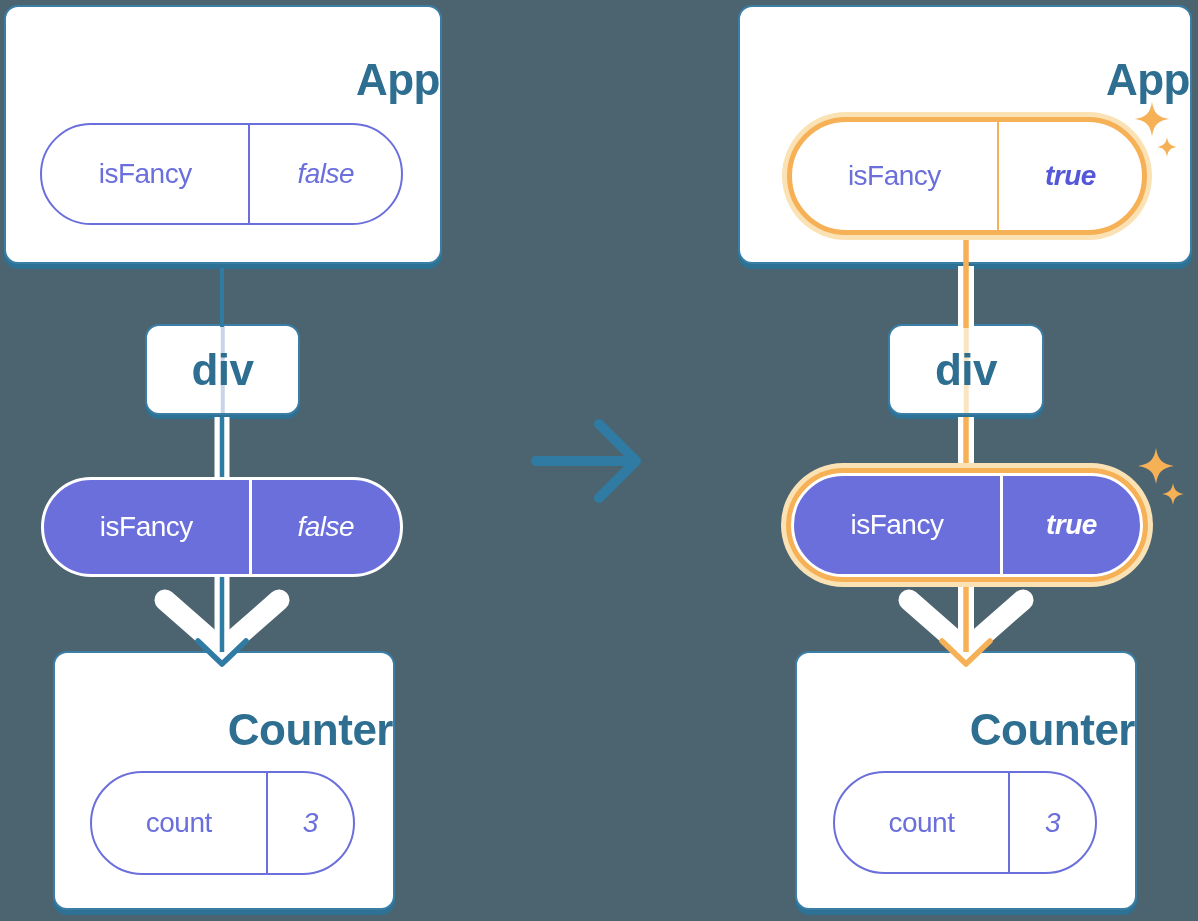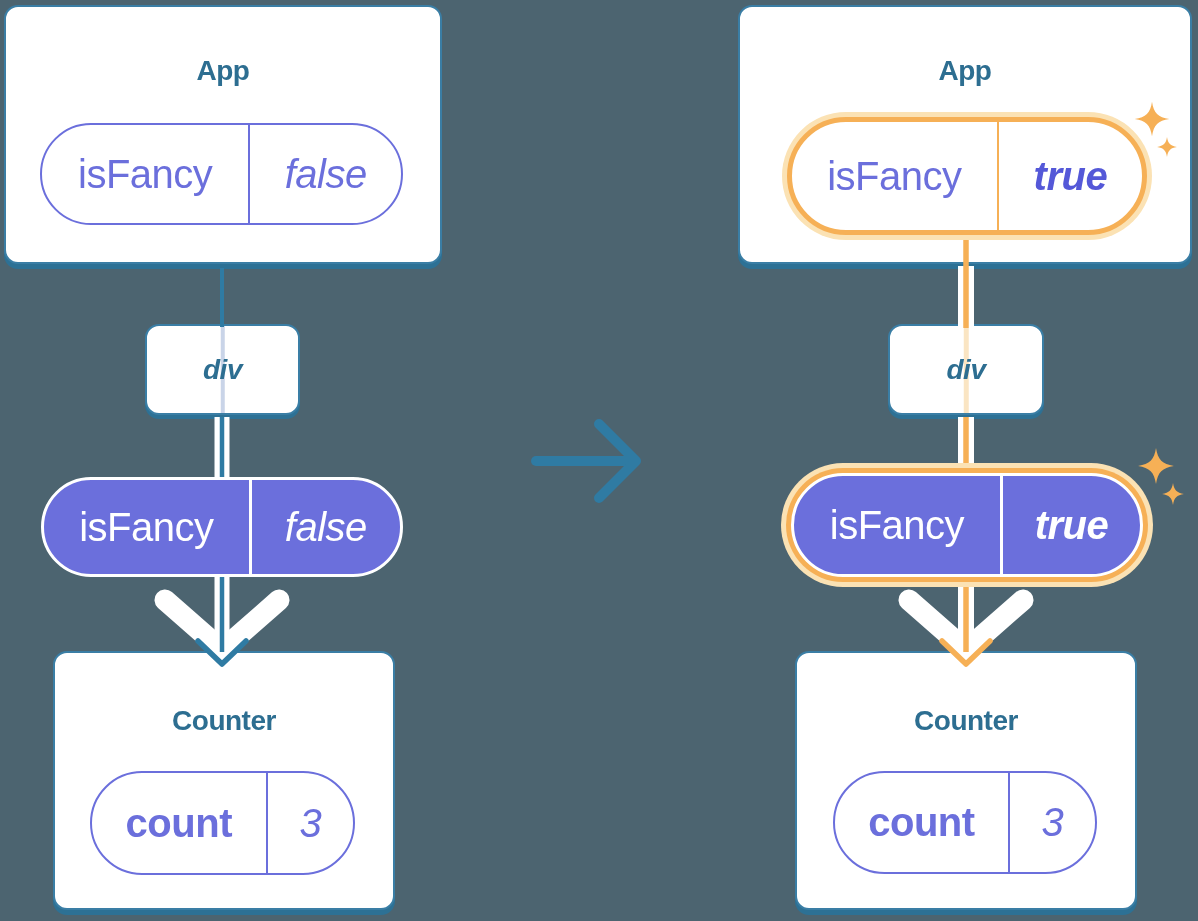--- a/index.html
+++ b/index.html
@@ -22,46 +22,46 @@
   .stage{position:relative;width:1198px;height:921px;background:var(--background);}
 
   
   .card{
     position:absolute;z-index:1;background:#fff;border-radius:14px;
     border:2px solid var(--card-border);
     box-shadow:0 5px 0 var(--card-shadow);
   }
   .card-title{
     position:relative;z-index:2;
-    font-size:28px;font-weight:600;color:var(--title-text);
-    text-align:center;letter-spacing:-0.5px;
+    font-size:44px;font-weight:600;color:var(--title-text);
+    text-align:right;letter-spacing:-0.5px;
   }
   #l-app-card{left:4px;top:5px;width:438px;height:259px;padding-top:48px;}
   #r-app-card{left:738px;top:5px;width:454px;height:259px;padding-top:48px;}
   #l-counter-card{left:53px;top:651px;width:342px;height:259px;padding-top:52px;}
   #r-counter-card{left:795px;top:651px;width:342px;height:259px;padding-top:52px;}
-  .div-card{display:flex;align-items:center;justify-content:center;box-shadow:0 4px 0 var(--card-shadow);font-style:italic;}
+  .div-card{display:flex;align-items:center;justify-content:center;box-shadow:0 4px 0 var(--card-shadow);}
   #l-div-card{left:145px;top:324px;width:155px;height:91px;}
   #r-div-card{left:888px;top:324px;width:156px;height:91px;}
   
   .div-card::before{
     content:"";position:absolute;z-index:1;top:0;bottom:0;left:50%;
     width:4.5px;transform:translateX(-50%);
   }
   .stripe-blue::before{background:var(--faint-blue);}
   .stripe-orange::before{background:var(--faint-orange);}
 
   
   .lines-layer,.sparkle-layer{position:absolute;left:0;top:0;z-index:2;pointer-events:none;}
   .sparkle-layer{z-index:4;}
 
   
   .pill{
     position:absolute;z-index:3;display:flex;border-radius:999px;
-    font-size:40px;letter-spacing:-0.5px;
+    font-size:28px;letter-spacing:-0.5px;
   }
   .cell{display:flex;align-items:center;justify-content:center;height:100%;}
   .cell.label{width:57.5%;}
   .cell.value{flex:1;font-style:italic;}
   
   .pill.outline{background:#fff;border:2.5px solid var(--purple);color:var(--purple);}
   .pill.outline .value{border-left:2.5px solid var(--purple);}
   
   .pill.filled{background:var(--purple);border:3px solid #fff;color:#fff;}
   .pill.filled .value{border-left:3px solid #fff;}
@@ -73,21 +73,21 @@
   .pill.hl-outline .value{border-left:2.5px solid var(--orange);color:var(--purple-bold);font-weight:700;}
   .pill.hl-filled{
     background:var(--purple);border:3px solid #fff;color:#fff;
     box-shadow:0 0 0 5px var(--orange),0 0 0 10px var(--orange-glow);
   }
   .pill.hl-filled .value{border-left:3px solid #fff;font-weight:700;}
 
   #l-app-pill{left:40px;top:123px;width:363px;height:102px;}
   #l-pass-pill{left:41px;top:477px;width:362px;height:100px;}
   #l-count-pill{left:90px;top:771px;width:265px;height:104px;}
-  #l-count-pill .label,#r-count-pill .label{width:66.5%;font-weight:bold;}
+  #l-count-pill .label,#r-count-pill .label{width:66.5%;}
   #r-app-pill{left:787px;top:117px;width:360px;height:118px;}
   #r-app-pill .label{width:58.5%;}
   #r-pass-pill{left:791px;top:473px;width:352px;height:104px;}
   #r-pass-pill .label{width:59.5%;}
   #r-count-pill{left:833px;top:771px;width:264px;height:103px;}
 </style>
 </head>
 <body>
 
 <div class="stage">

